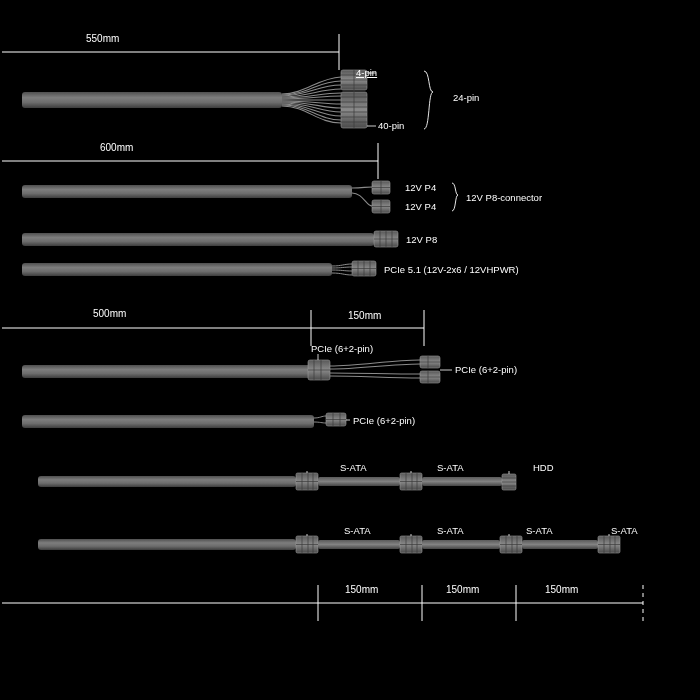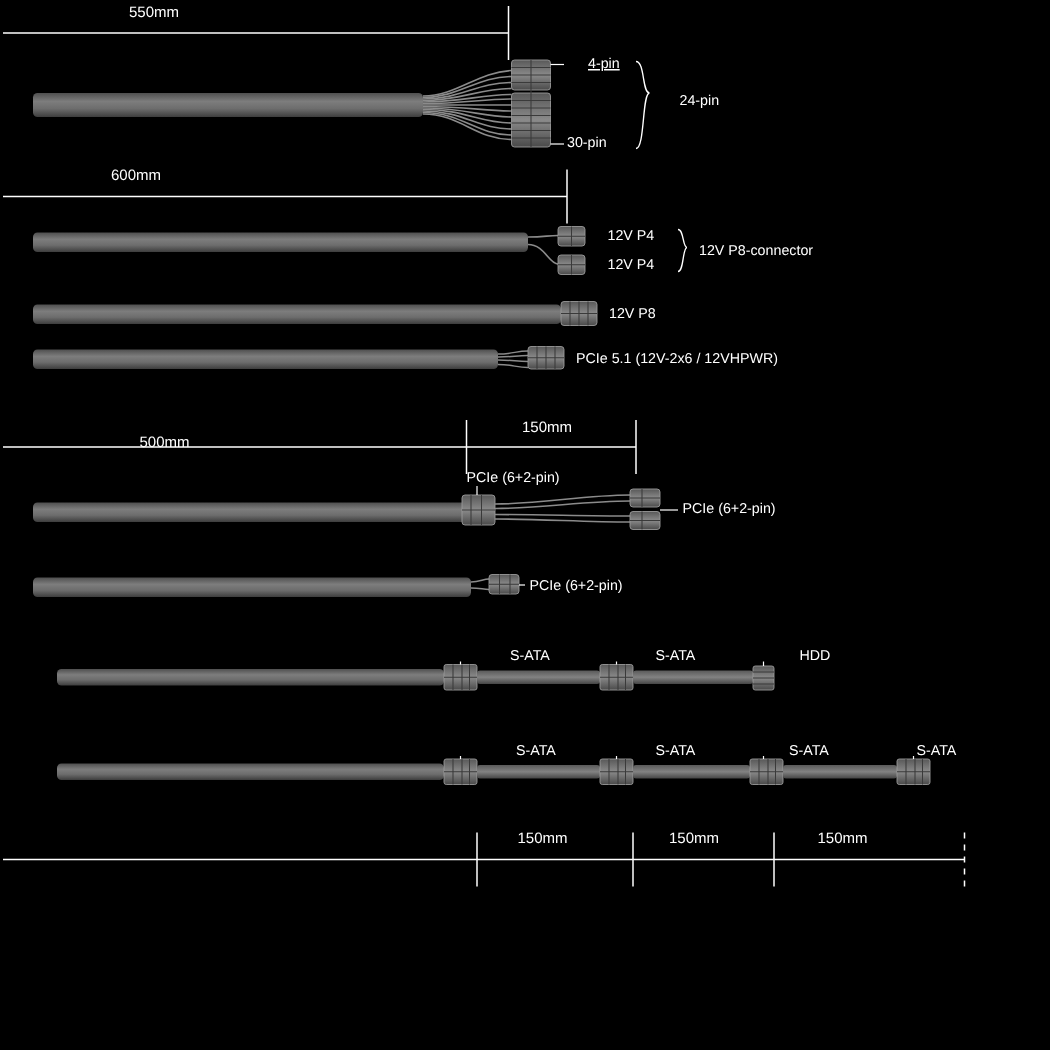--- a/index.html
+++ b/index.html
@@ -1,17 +1,17 @@
 <!DOCTYPE html>
 <html><head>
 <meta charset="utf-8">
 <style>
   html,body{margin:0;padding:0;background:#000;}
   body{width:700px;height:700px;overflow:hidden;font-family:"Liberation Sans",sans-serif;}
-  #stage{position:relative;width:700px;height:550px;background:#000;color:#fff;}
+  #stage{position:relative;width:700px;height:550px;background:#000;color:#fff;margin-top:30px;}
   .lbl{position:absolute;color:#ffffff;font-size:9.5px;line-height:1;white-space:nowrap;}
   .dimlbl{position:absolute;color:#ffffff;font-size:10px;line-height:1;white-space:nowrap;}
   svg{position:absolute;left:0;top:0;}
 </style>
 </head>
 <body>
 
 <div id="stage">
 
   <svg width="700" height="700" viewBox="0 0 700 700">
@@ -256,29 +256,29 @@
     <g stroke="#ffffff" stroke-width="1">
       <line x1="2" y1="573" x2="643" y2="573"></line>
       <line x1="318" y1="555" x2="318" y2="591"></line>
       <line x1="422" y1="555" x2="422" y2="591"></line>
       <line x1="516" y1="555" x2="516" y2="591"></line>
       <line x1="643" y1="555" x2="643" y2="591" stroke-dasharray="4 4"></line>
     </g>
   </svg>
 
   <div class="dimlbl" style="left:86px;top:4px;">550mm</div>
-  <div class="dimlbl" style="left:74px;top:113px;">600mm</div>
-  <div class="dimlbl" style="left:93px;top:291px;">500mm</div>
+  <div class="dimlbl" style="left:100px;top:113px;">600mm</div>
+  <div class="dimlbl" style="left:93px;top:279px;">500mm</div>
   <div class="dimlbl" style="left:348px;top:281px;">150mm</div>
   <div class="dimlbl" style="left:345px;top:555px;">150mm</div>
   <div class="dimlbl" style="left:446px;top:555px;">150mm</div>
   <div class="dimlbl" style="left:545px;top:555px;">150mm</div>
 
-  <div class="lbl" style="left:392px;top:38px;text-decoration:underline;">4-pin</div>
-  <div class="lbl" style="left:378px;top:91px;">30-pin</div>
+  <div class="lbl" style="left:356px;top:38px;text-decoration:underline;">4-pin</div>
+  <div class="lbl" style="left:378px;top:91px;">40-pin</div>
   <div class="lbl" style="left:453px;top:63px;">24-pin</div>
   <div class="lbl" style="left:405px;top:153px;">12V P4</div>
   <div class="lbl" style="left:405px;top:172px;">12V P4</div>
   <div class="lbl" style="left:466px;top:163px;">12V P8-connector</div>
   <div class="lbl" style="left:406px;top:205px;text-align:right;">12V P8</div>
   <div class="lbl" style="left:384px;top:235px;text-align:right;">PCIe 5.1 (12V-2x6 / 12VHPWR)</div>
   <div class="lbl" style="left:311px;top:314px;">PCIe (6+2-pin)</div>
   <div class="lbl" style="left:455px;top:335px;">PCIe (6+2-pin)</div>
   <div class="lbl" style="left:353px;top:386px;">PCIe (6+2-pin)</div>
   <div class="lbl" style="left:340px;top:433px;">S-ATA</div>

